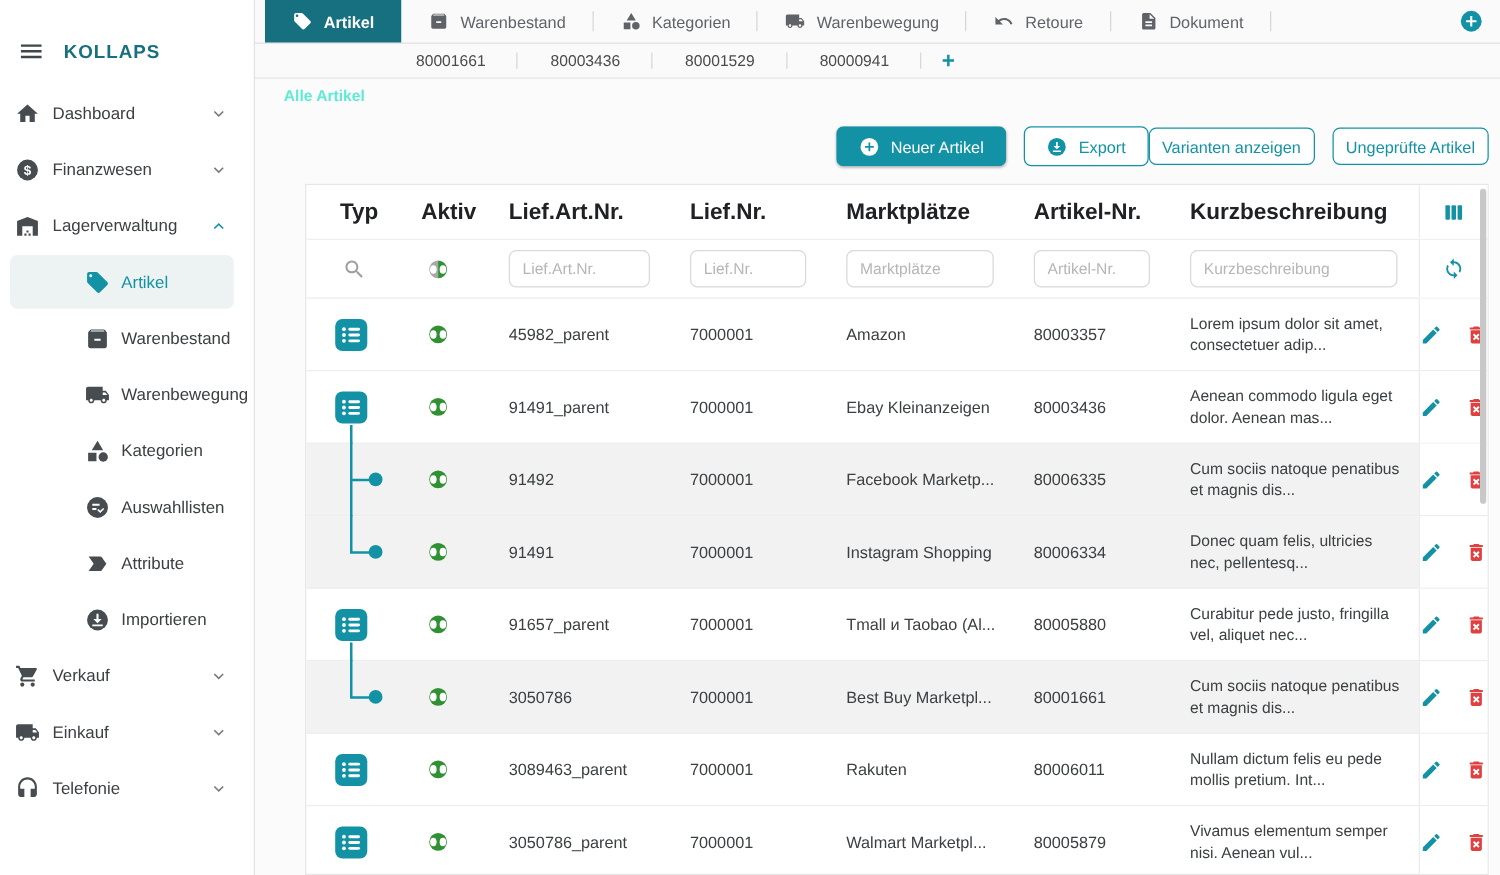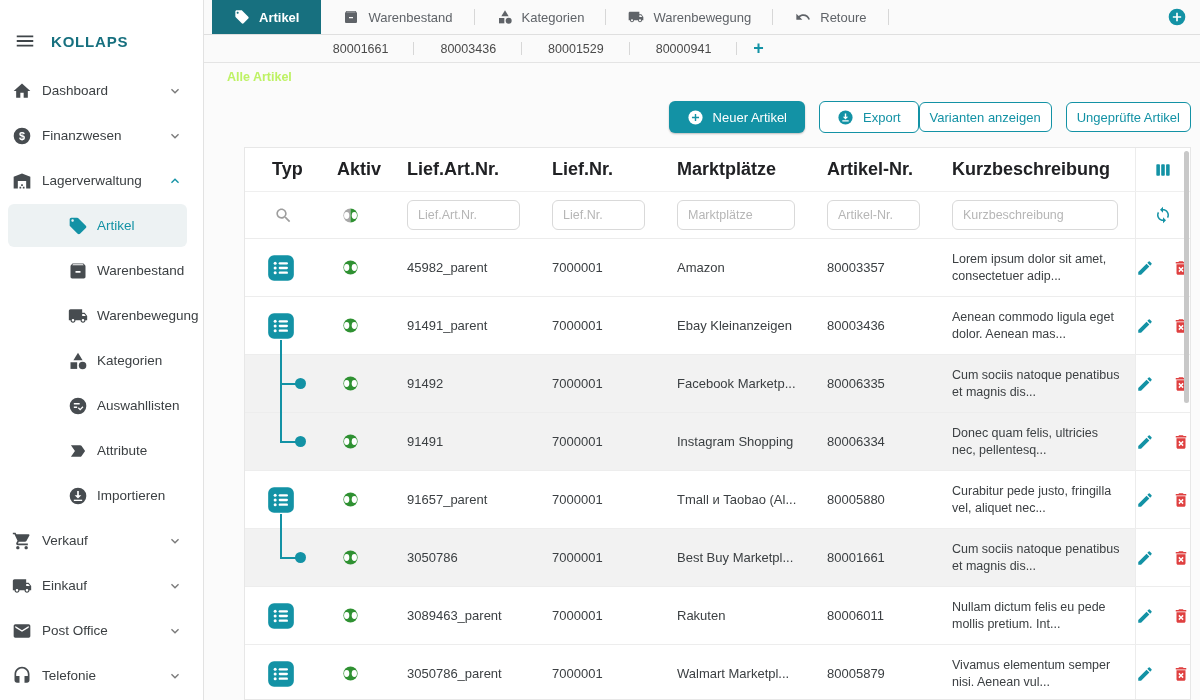--- a/index.html
+++ b/index.html
@@ -28,21 +28,21 @@
   .tabbar { height:35px; background:#fafafa; border-bottom:1px solid #dfdfdf; display:flex; align-items:stretch; padding-left:8px; position:relative; }
   .tab { display:flex; align-items:center; gap:9px; padding:0 22px; font-size:13px; color:#5f6368; position:relative; cursor:pointer; white-space:nowrap; }
   .tab .t-icon { width:16px; height:16px; color:#5f6368; display:flex; }
   .tab.active { background:#17707f; color:#fff; font-weight:bold; }
   .tab.active .t-icon { color:#fff; }
   .tab:not(.active)::after { content:""; position:absolute; right:0; top:9px; bottom:9px; width:1px; background:#d7d7d7; }
   .tb-add { position:absolute; right:13px; top:50%; transform:translateY(-50%); width:20px; height:20px; cursor:pointer; }
 
   .subtabbar { height:28px; background:#fafafa; border-bottom:1px solid #e4e4e4; display:flex; align-items:stretch; padding-left:8px; }
   .subtab { display:flex; align-items:center; padding:0 26px; font-size:12.5px; color:#4a4a4a; position:relative; cursor:pointer; }
-  .subtab.active { background:#17707f; color:#bef264; font-weight:bold; padding:0 15px;margin-top:42px; }
+  .subtab.active { background:#17707f; color:#5eead4; font-weight:bold; padding:0 15px;margin-top:42px; }
   .subtab:not(.active):not(.subtab-add)::after { content:""; position:absolute; right:0; top:7px; bottom:7px; width:1px; background:#d7d7d7; }
   .subtab-add { color:#1392a5; font-size:18px; font-weight:bold; padding:0 16px; }
 
   .content { flex:1; padding:0 9px; display:flex; flex-direction:column; overflow:hidden;align-items:flex-end; }
   .toolbar { display:flex; align-items:center; margin:38px 0 14px; }
   .btn { height:32px; border-radius:6px; display:inline-flex; align-items:center; gap:9px; padding:0 17px; font-size:13px; font-family:inherit; border:1px solid transparent; cursor:pointer; background:transparent; white-space:nowrap; }
   .btn .b-icon { width:17px; height:17px; display:flex; }
   .btn-filled { background:#1392a5; color:#fff; box-shadow:0 1px 2px rgba(0,0,0,.25); }
   .btn-outline { border-color:#1392a5; color:#1392a5; background:#fff; }
   .btn + .btn { margin-left:14px; }
@@ -216,33 +216,20 @@
           <span class="ni-label">Einkauf</span>
           <span class="chev">
             <svg viewBox="0 0 24 24" fill="#797979" xmlns="http://www.w3.org/2000/svg">
               <path d="M7.41 8.59 12 13.17l4.59-4.58L18 10l-6 6-6-6z"></path>
             </svg>
           </span>
         </div>
         <div class="nav-item">
           <span class="ni-icon">
             <svg viewBox="0 0 24 24" fill="currentColor" xmlns="http://www.w3.org/2000/svg">
-              <path d="M20 4H4c-1.1 0-1.99.9-1.99 2L2 18c0 1.1.9 2 2 2h16c1.1 0 2-.9 2-2V6c0-1.1-.9-2-2-2zm0 4-8 5-8-5V6l8 5 8-5v2z"></path>
-            </svg>
-          </span>
-          <span class="ni-label">Post Office</span>
-          <span class="chev">
-            <svg viewBox="0 0 24 24" fill="#797979" xmlns="http://www.w3.org/2000/svg">
-              <path d="M7.41 8.59 12 13.17l4.59-4.58L18 10l-6 6-6-6z"></path>
-            </svg>
-          </span>
-        </div>
-        <div class="nav-item">
-          <span class="ni-icon">
-            <svg viewBox="0 0 24 24" fill="currentColor" xmlns="http://www.w3.org/2000/svg">
               <path d="M12 1c-4.97 0-9 4.03-9 9v7c0 1.66 1.34 3 3 3h3v-8H5v-2c0-3.87 3.13-7 7-7s7 3.13 7 7v2h-4v8h3c1.66 0 3-1.34 3-3v-7c0-4.97-4.03-9-9-9z"></path>
             </svg>
           </span>
           <span class="ni-label">Telefonie</span>
           <span class="chev">
             <svg viewBox="0 0 24 24" fill="#797979" xmlns="http://www.w3.org/2000/svg">
               <path d="M7.41 8.59 12 13.17l4.59-4.58L18 10l-6 6-6-6z"></path>
             </svg>
           </span>
         </div>
@@ -285,20 +272,28 @@
           </span>
           <span>Warenbewegung</span>
         </div>
         <div class="tab">
           <span class="t-icon">
             <svg viewBox="0 0 24 24" fill="currentColor" xmlns="http://www.w3.org/2000/svg">
               <path d="M12.5 8c-2.65 0-5.05.99-6.9 2.6L2 7v9h9l-3.62-3.62c1.39-1.16 3.16-1.88 5.12-1.88 3.54 0 6.55 2.31 7.6 5.5l2.37-.78C21.08 11.03 17.15 8 12.5 8z"></path>
             </svg>
           </span>
           <span>Retoure</span>
+        </div>
+        <div class="tab">
+          <span class="t-icon">
+            <svg viewBox="0 0 24 24" fill="currentColor" xmlns="http://www.w3.org/2000/svg">
+              <path d="M14 2H6c-1.1 0-1.99.9-1.99 2L4 20c0 1.1.89 2 1.99 2H18c1.1 0 2-.9 2-2V8l-6-6zm2 16H8v-2h8v2zm0-4H8v-2h8v2zm-3-5V3.5L18.5 9H13z"></path>
+            </svg>
+          </span>
+          <span>Dokument</span>
         </div>
         <div class="tb-add">
           <svg viewBox="0 0 24 24" fill="#1392a5" xmlns="http://www.w3.org/2000/svg">
             <circle cx="12" cy="12" r="10"></circle>
             <path fill="#fff" d="M11 7h2v4h4v2h-4v4h-2v-4H7v-2h4z"></path>
           </svg>
         </div>
       </div>
     <div class="subtabbar" id="subtabbar">
         <div class="subtab active">

